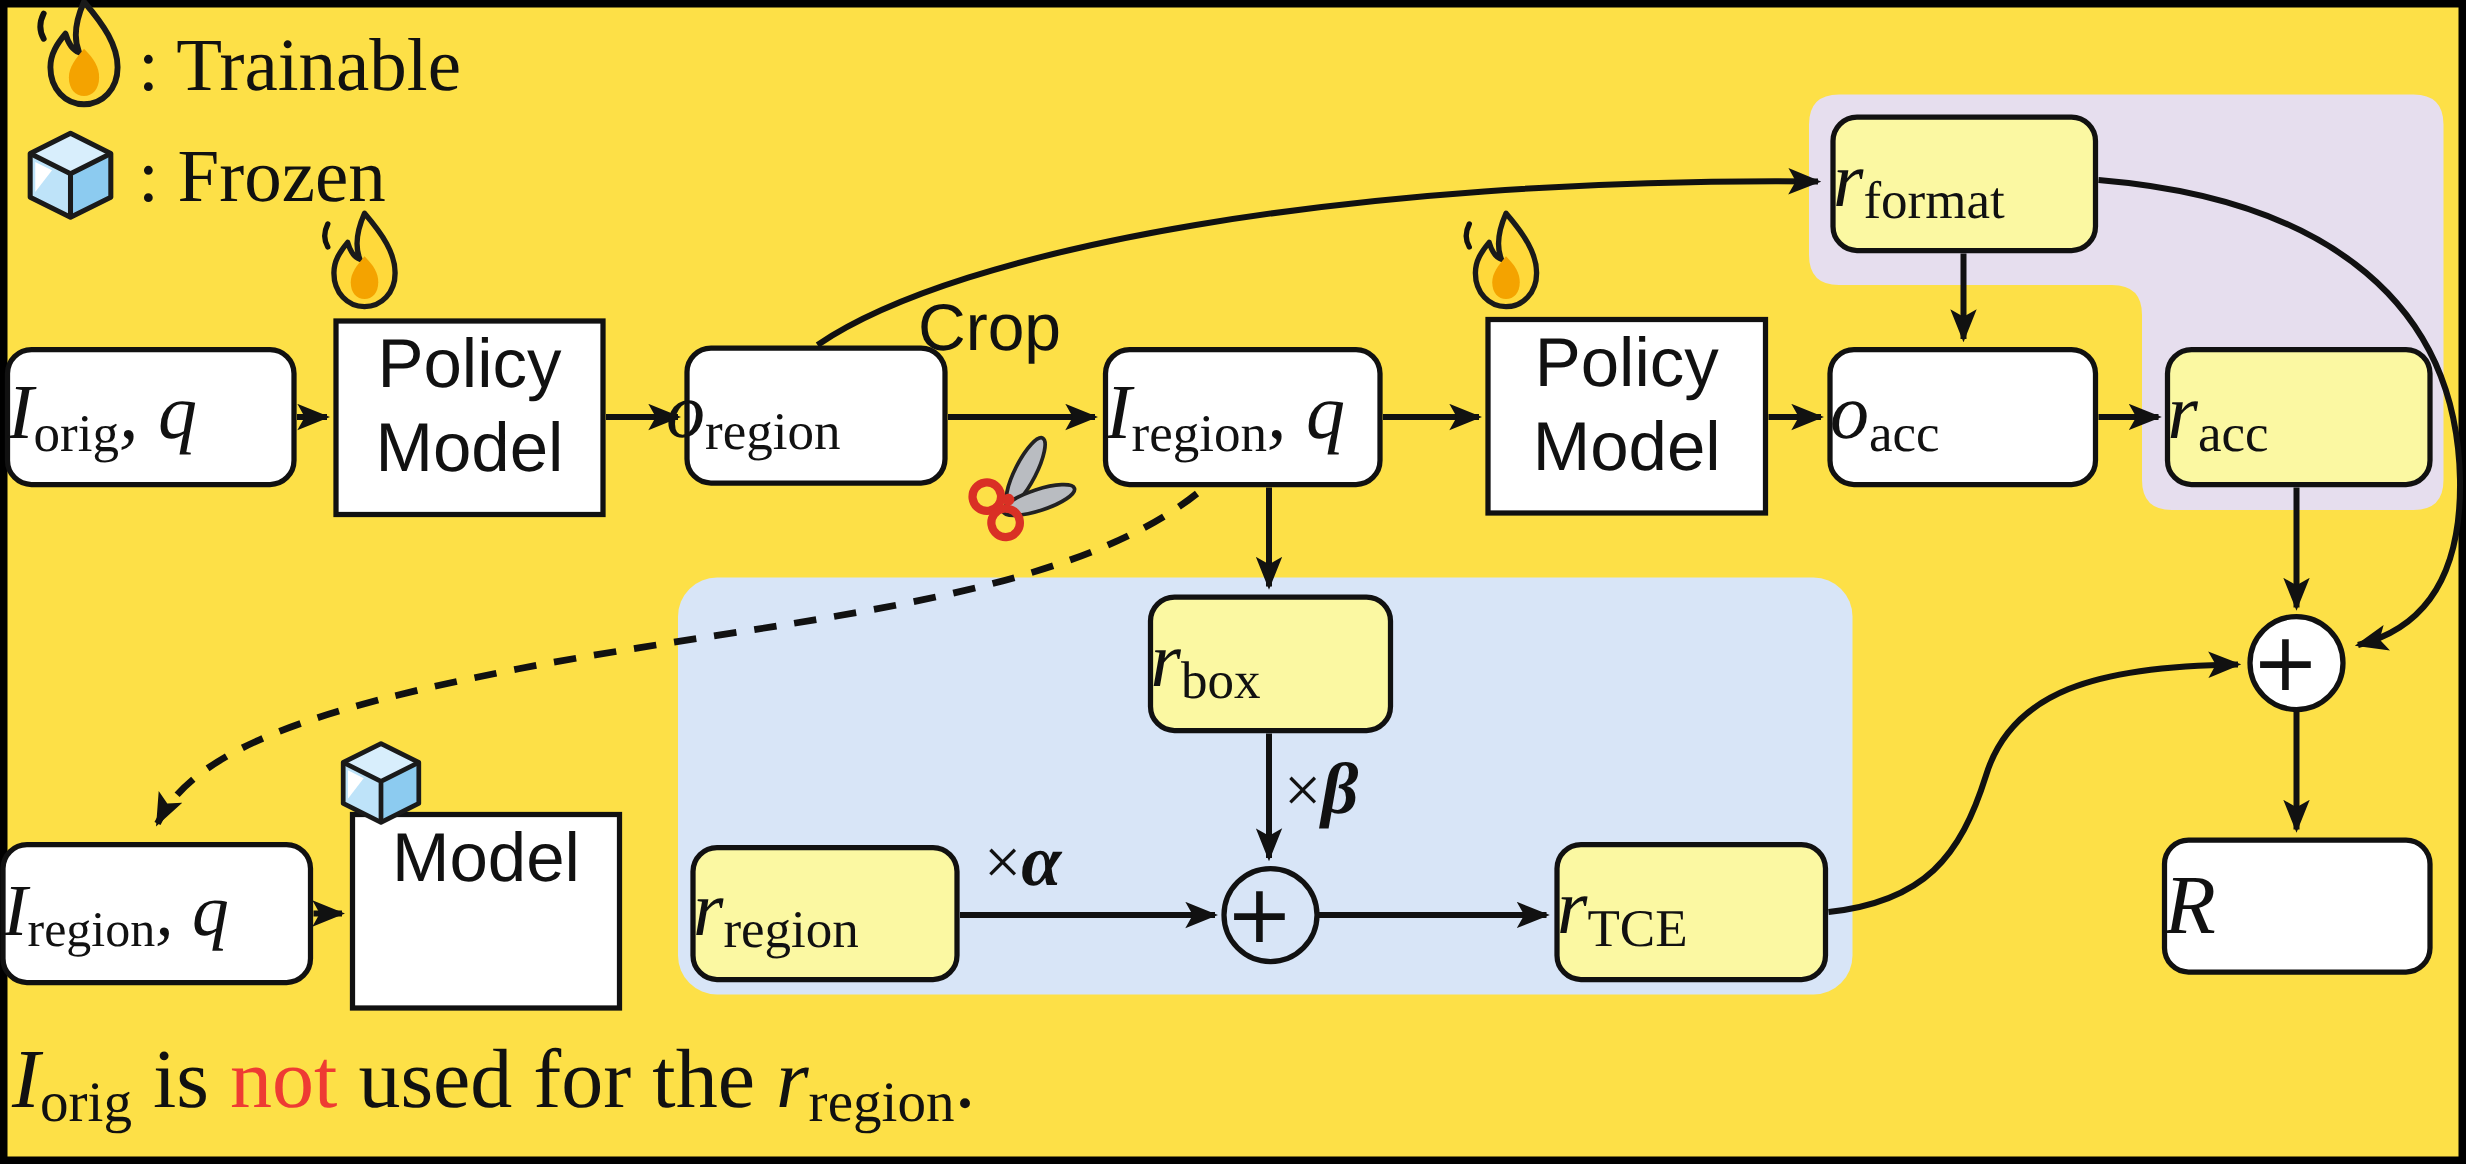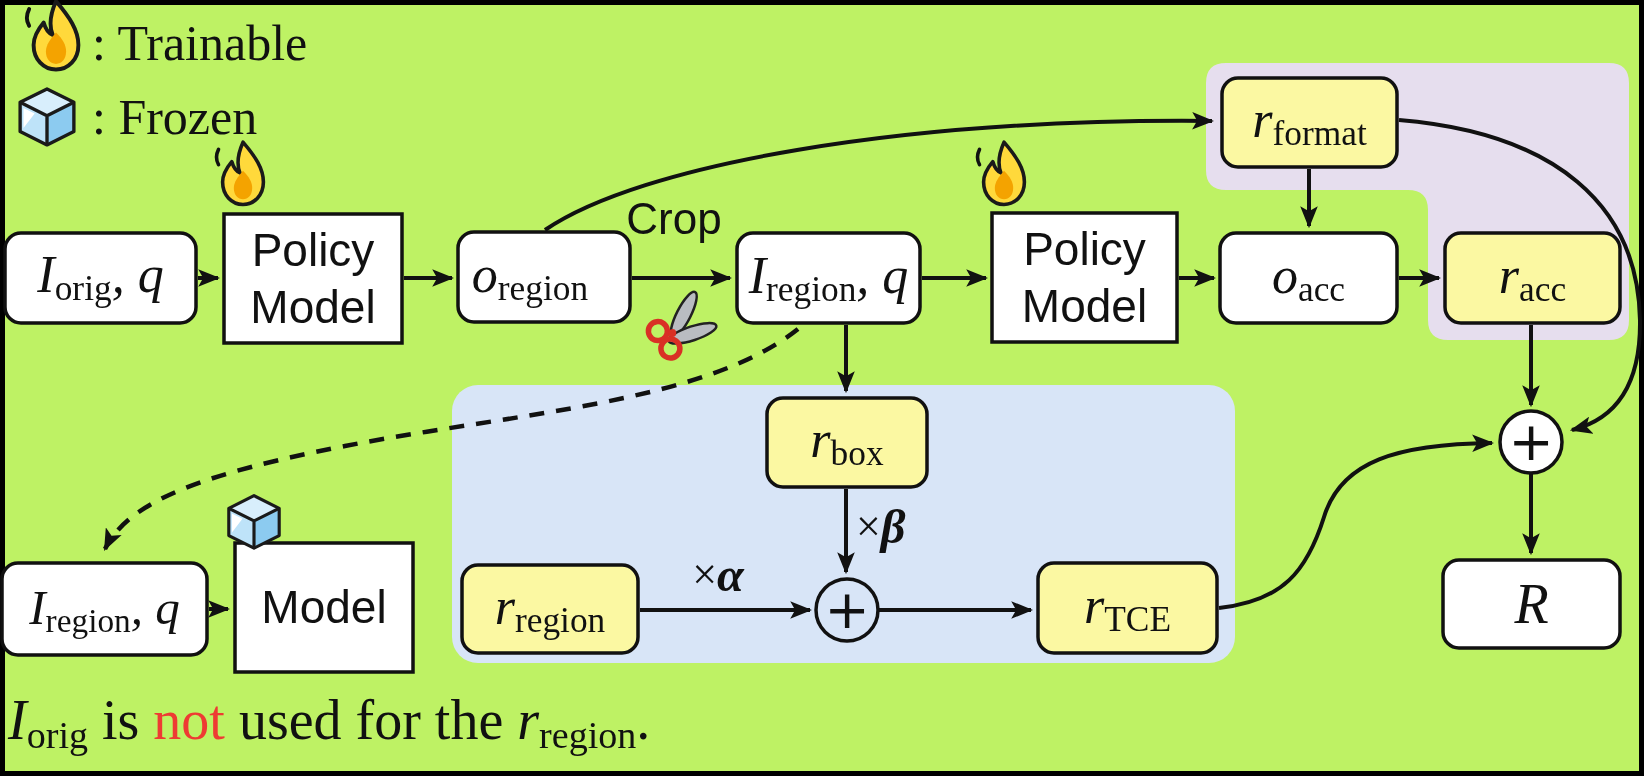--- a/index.html
+++ b/index.html
@@ -1,19 +1,19 @@
 <!DOCTYPE html>
 <html><head>
 <meta charset="utf-8">
 <style>
   html,body{margin:0;padding:0;background:#fff;}
-  #stage{position:relative;width:1644px;height:776px;background:#bef264;overflow:hidden;
+  #stage{position:relative;width:1644px;height:776px;background:#fde047;overflow:hidden;
          font-family:"Liberation Serif",serif;color:#111;}
   #diagram-svg{position:absolute;left:0;top:0;}
-  .lbl{position:absolute;display:flex;align-items:center;justify-content:center;
+  .lbl{position:absolute;display:flex;align-items:center;
        color:#111;white-space:nowrap;}
   .math{font-family:"Liberation Serif",serif;font-style:italic;font-size:52px;}
   .math .sub{font-style:normal;font-size:0.68em;vertical-align:-0.24em;letter-spacing:0;}
   .math .suffix{font-style:italic;}
   .sans{font-family:"Liberation Sans",sans-serif;font-size:46px;font-style:normal;}
   .two-line{flex-direction:column;line-height:1.22;}
   .legend-text{font-family:"Liberation Serif",serif;font-size:50px;justify-content:flex-start;}
   .op{font-family:"Liberation Serif",serif;font-size:44px;font-style:normal;}
   .op .greek{font-style:italic;font-weight:bold;font-size:1.1em;}
   .plus{font-family:"DejaVu Sans",sans-serif;font-size:54px;font-weight:400;line-height:1;}

